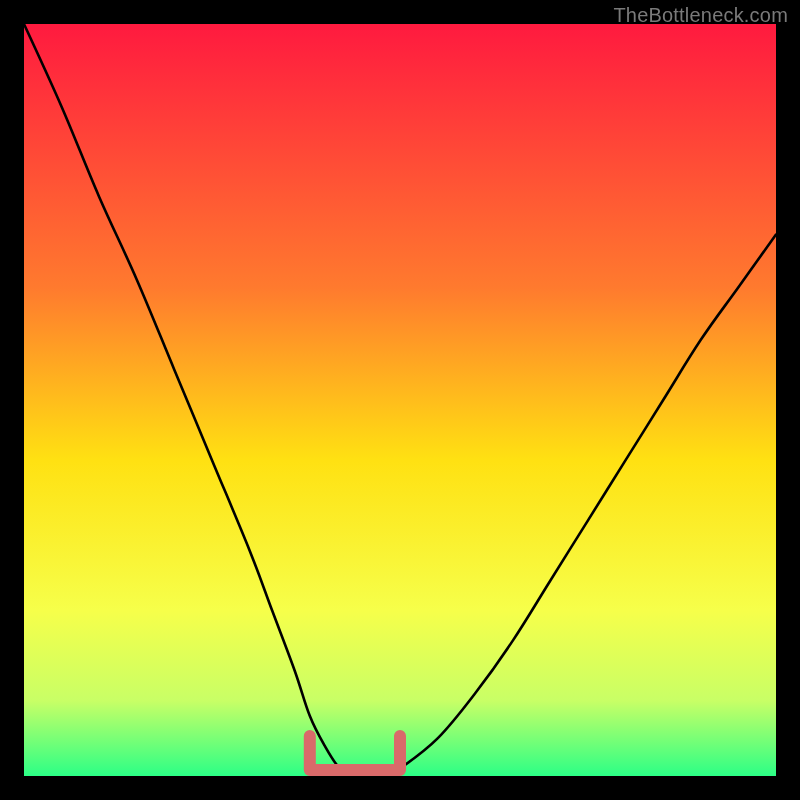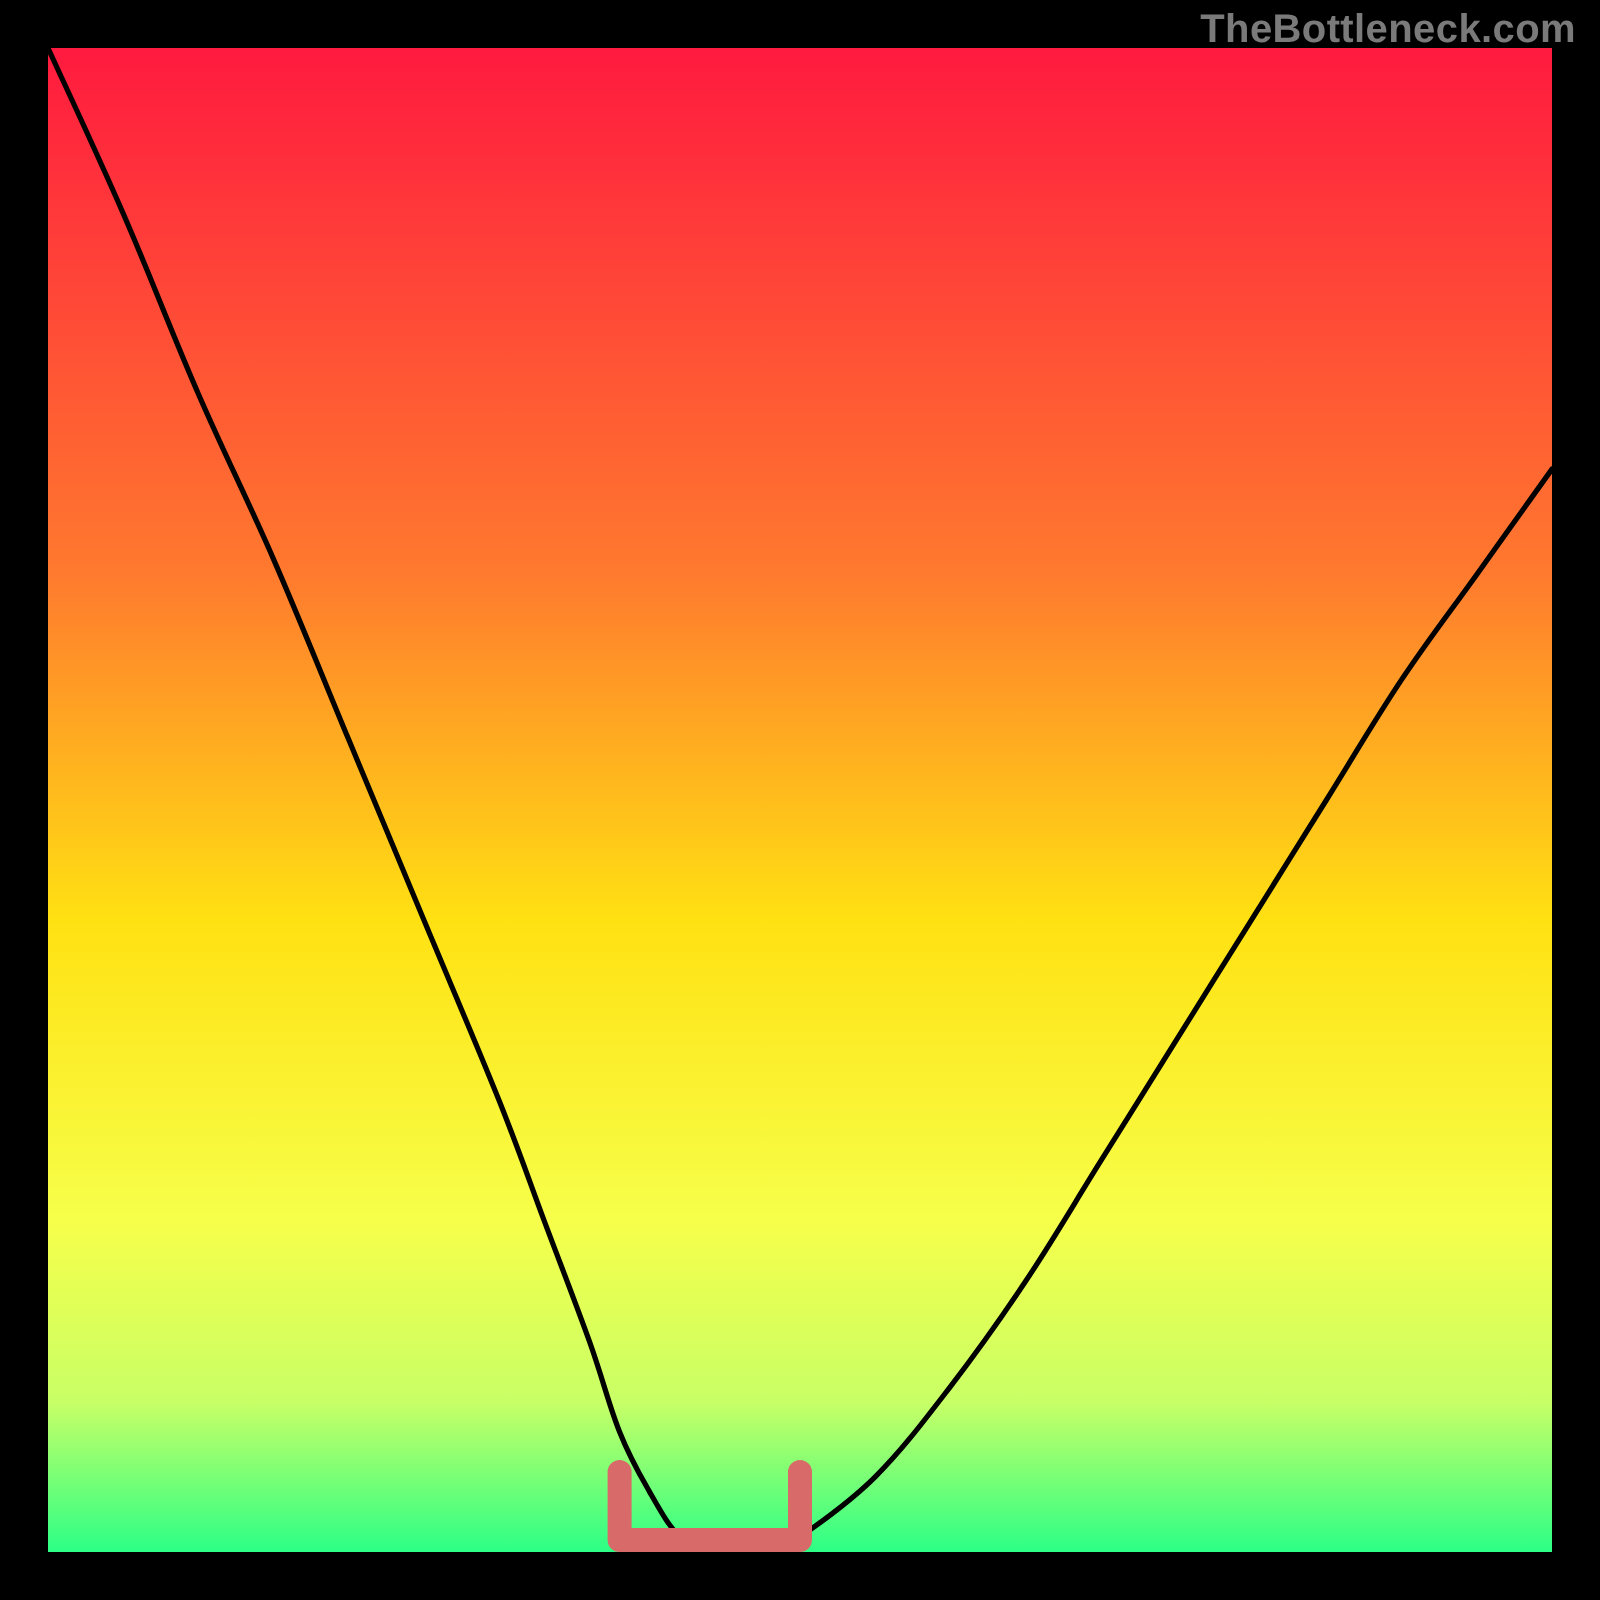--- a/index.html
+++ b/index.html
@@ -16,21 +16,21 @@
     width: 800px;
     height: 800px;
     background: #000;
   }
   .watermark {
     position: absolute;
     top: 4px;
     right: 12px;
     color: #7a7a7a;
     font-size: 20px;
-    font-weight: 700;
+    font-weight: 400;
     letter-spacing: 0.2px;
     z-index: 20;
     user-select: none;
   }
   svg.plot {
     position: absolute;
     top: 0;
     left: 0;
     width: 800px;
     height: 800px;

